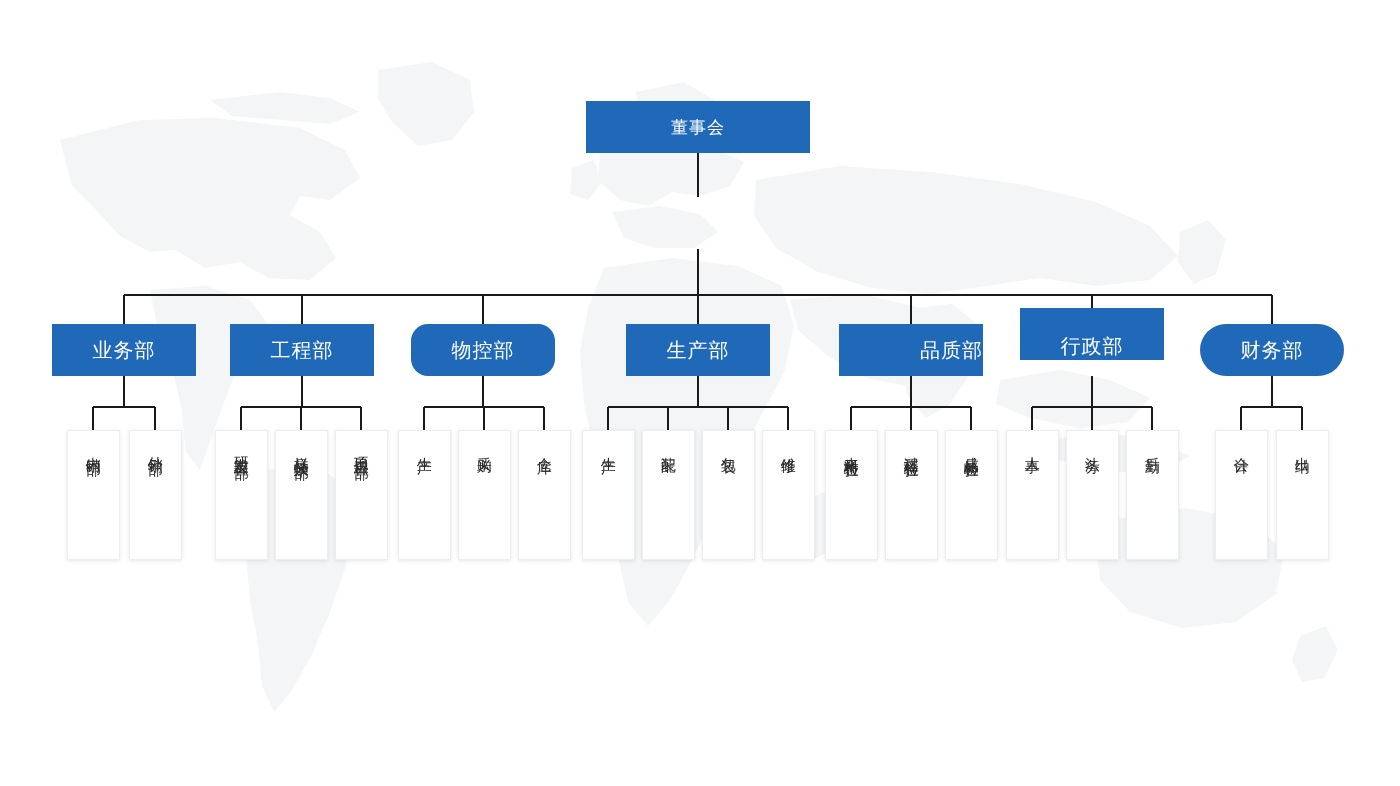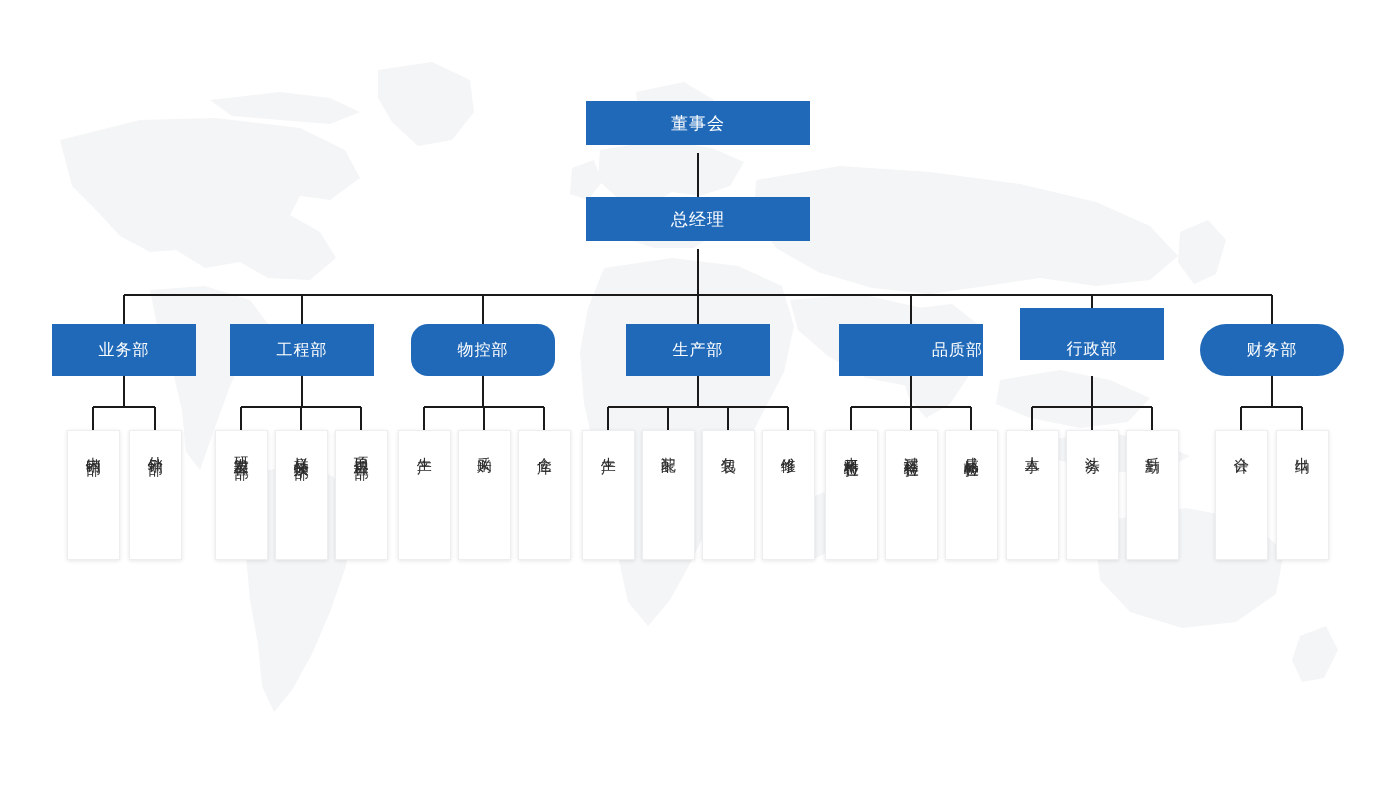--- a/index.html
+++ b/index.html
@@ -48,28 +48,28 @@
   #line-layer svg { display: block; width: 1400px; height: 786px; }
 
   
   .node-blue {
     position: absolute;
     background: #1f69b8;
     color: #ffffff;
     display: flex;
     align-items: center;
     justify-content: center;
-    font-size: 16px;
+    font-size: 20px;
     letter-spacing: 1px;
     z-index: 3;
   }
 
   .node-top {
     width: 224px;
-    height: 44px;
+    height: 52px;
     font-size: 17px;
   }
 
   .node-dept {
     width: 144px;
     height: 52px;
   }
 
   
   .node-leaf {
@@ -214,23 +214,20 @@
       </g>
     </svg>
   </div>
 
   <div id="chart-layer">
 
     <div class="node-blue node-top" style="left:586px; top:101px;">
       <span>董事会</span>
     </div>
 
-    <div class="node-blue node-top" style="left:586px; top:197px;">
-      <span>总经理</span>
-    </div>
 
     <div class="node-blue node-dept" style="left:52px; top:324px;">
       <span>业务部</span>
     </div>
     <div class="node-blue node-dept" style="left:230px; top:324px;">
       <span>工程部</span>
     </div>
     <div class="node-blue node-dept" style="left:411px; top:324px;border-radius:17px;">
       <span>物控部</span>
     </div>

